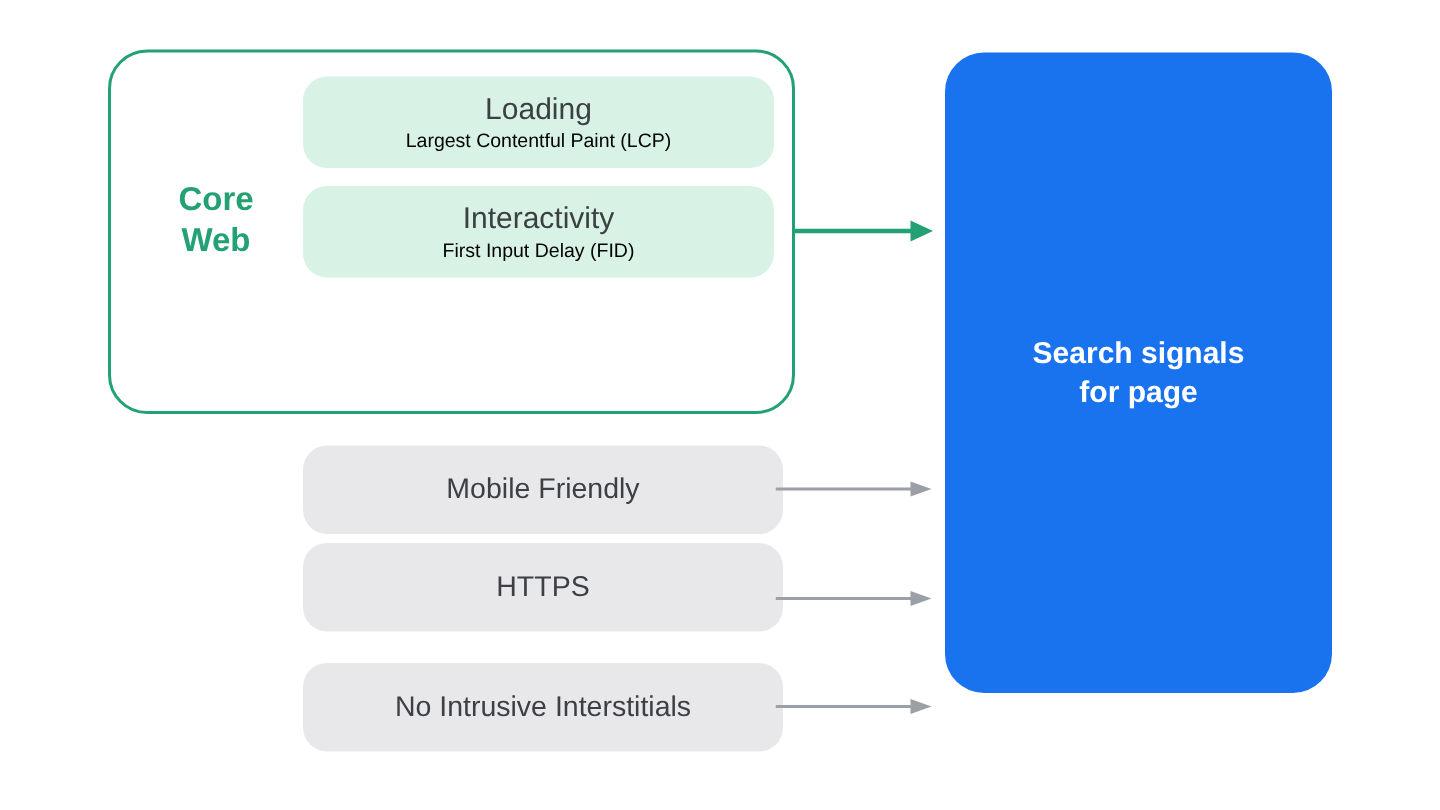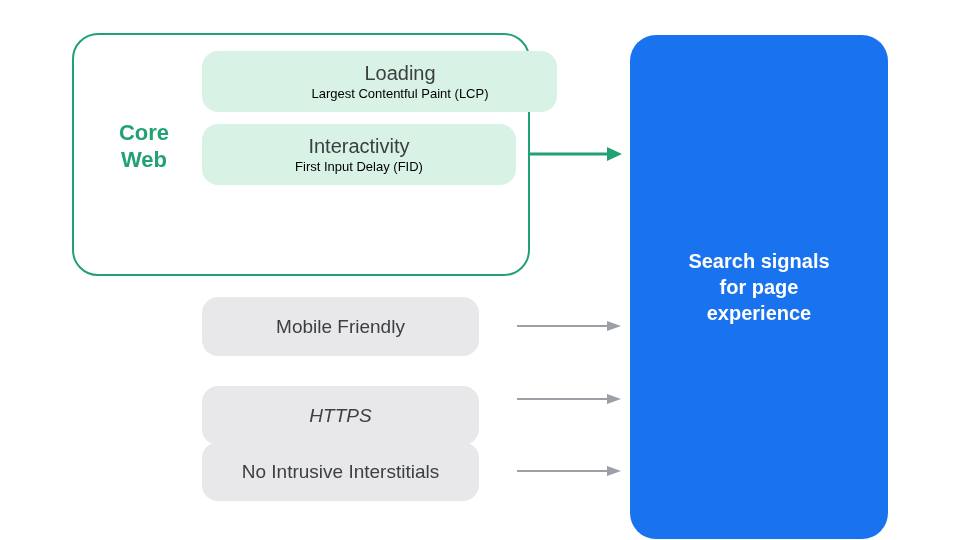--- a/index.html
+++ b/index.html
@@ -59,50 +59,50 @@
     color: #3C4043;
     font-size: 20px;
     font-weight: 500;
     line-height: 24px;
   }
   .mint-pill .pill-subtitle {
     color: #000000;
     font-size: 13px;
     line-height: 17px;
   }
-  .pill-1 { top: 51px; padding-left: 41px; }
+  .pill-1 { top: 51px; }
   .pill-2 { top: 124px; }
   .pill-3 { top: 197px; }
 
   
   .gray-pill {
     position: absolute;
     left: 202px;
-    width: 277px;
+    width: 320px;
     height: 59px;
     background: #E8E8EA;
     border-radius: 16px;
     display: flex;
     align-items: center;
     justify-content: center;
     color: #3C4043;
     font-size: 19px;
     font-weight: 500;
   }
   .gray-1 { top: 297px; }
-  .gray-2 { top: 386px; font-style: italic; }
+  .gray-2 { top: 362px; }
   .gray-3 { top: 442px; text-align: right; }
 
   
   .result-box {
     position: absolute;
     left: 630px;
     top: 35px;
     width: 258px;
-    height: 504px;
+    height: 427px;
     background: #1A73EE;
     border-radius: 26px;
     display: flex;
     flex-direction: column;
     align-items: center;
     justify-content: center;
     text-align: center;
     color: #ffffff;
     font-size: 20px;
     font-weight: bold;
@@ -171,16 +171,15 @@
   <div class="arrow arrow-gray-3">
     <svg width="106" height="14" viewBox="0 0 106 14">
       <line x1="0" y1="7" x2="91" y2="7" stroke="#9AA0A6" stroke-width="2"></line>
       <polygon points="90,2 104,7 90,12" fill="#9AA0A6"></polygon>
     </svg>
   </div>
 
   <div class="result-box">
     <div>Search signals</div>
     <div>for page</div>
-    <div>experience</div>
   </div>
 
 </div>
 
 </body></html>

